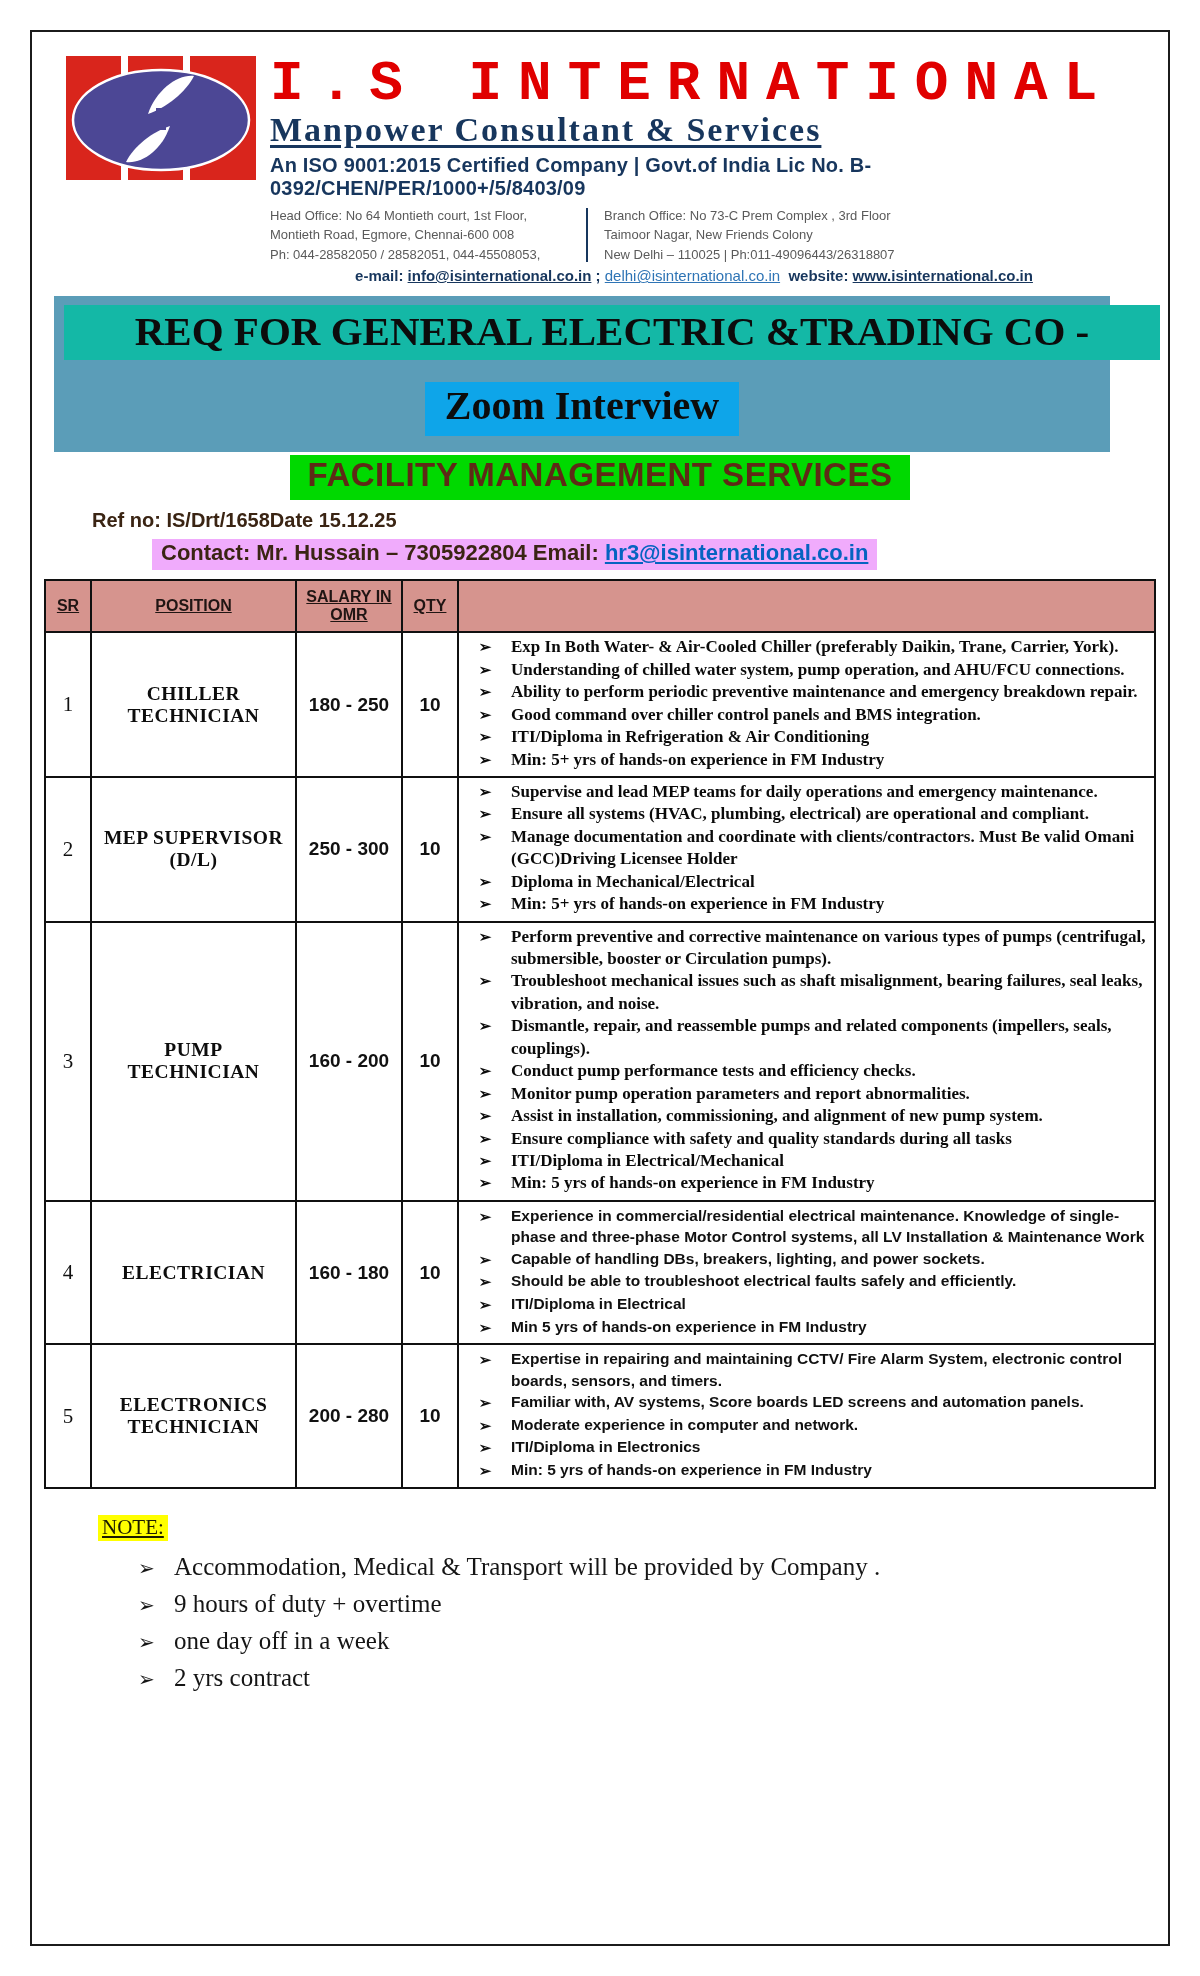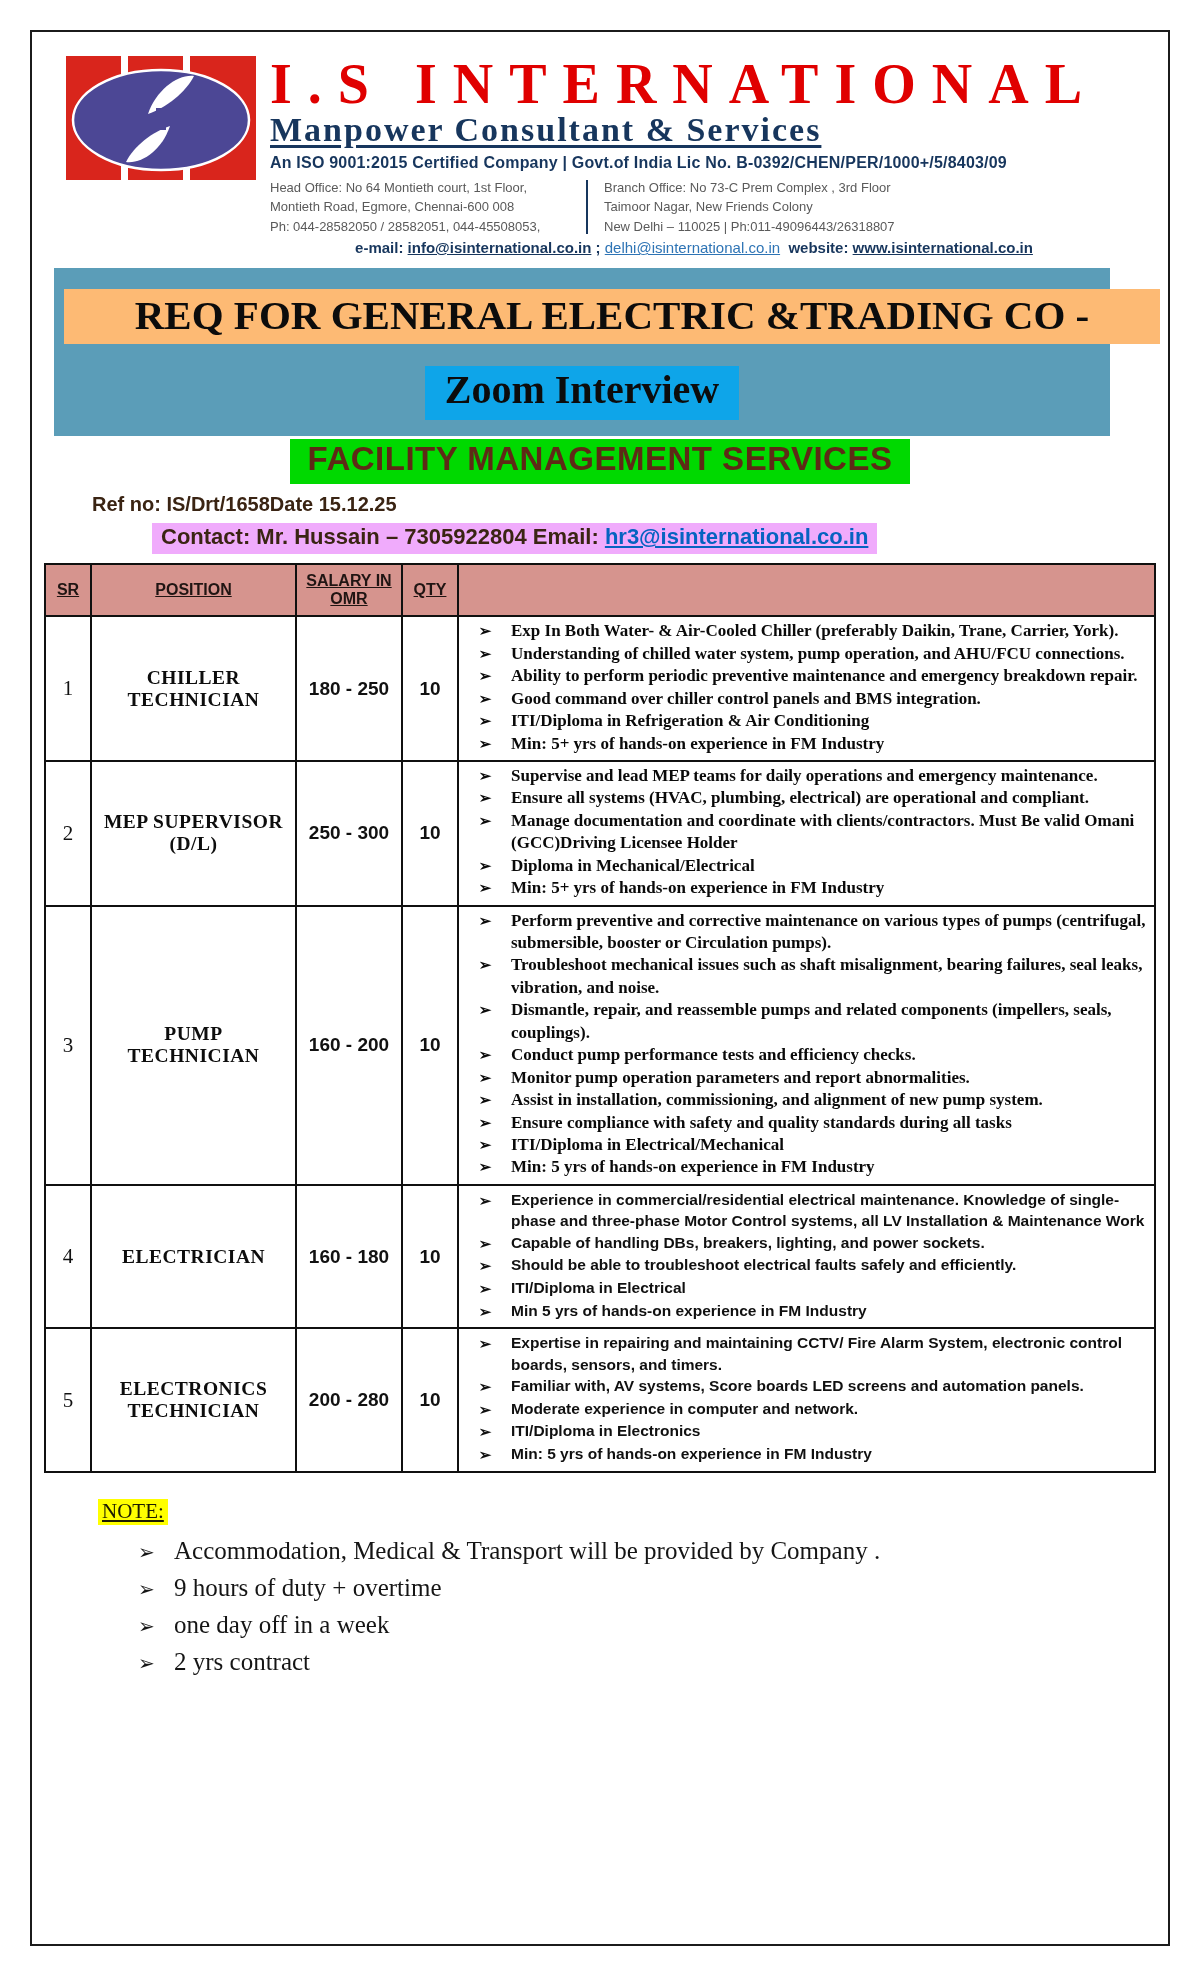--- a/index.html
+++ b/index.html
@@ -3,34 +3,34 @@
 <meta charset="utf-8">
 <style>
   html,body{margin:0;padding:0;background:#fff;}
   body{width:1200px;height:1976px;position:relative;font-family:"Liberation Sans",sans-serif;overflow:hidden;}
   .frame{position:absolute;left:30px;top:30px;width:1140px;height:1916px;border:2px solid #1b1b1b;box-sizing:border-box;background:#fff;overflow:hidden;}
 
   
   .header{display:flex;padding:24px 10px 0 34px;}
   .logo{flex:none;width:190px;height:124px;}
   .hinfo{flex:1;margin-left:14px;min-width:0;}
-  .company-name{color:#e00000;font-family:Liberation Serif, serif;font-weight:bold;font-size:56px;letter-spacing:16px;line-height:1.0;white-space:nowrap;}
+  .company-name{color:#e00000;font-family:Liberation Mono, monospace;font-weight:bold;font-size:56px;letter-spacing:16px;line-height:1.0;white-space:nowrap;}
   .tagline{display:inline-block;color:#17365d;font-family:"Liberation Serif",serif;font-weight:bold;font-size:34px;letter-spacing:2px;text-decoration:underline;text-decoration-thickness:3px;text-underline-offset:4px;line-height:1.05;}
-  .iso{color:#17365d;font-weight:bold;font-size:16px;margin-top:6px;letter-spacing:.2px;}
+  .iso{color:#17365d;font-weight:bold;font-size:20px;margin-top:6px;letter-spacing:.2px;}
   .addresses{display:flex;margin-top:6px;color:#5a5a5a;font-size:13px;line-height:1.5;}
   .addr-left{width:300px;}
   .vdiv{width:2px;background:#17365d;margin:2px 16px;}
   .addr-right{flex:1;}
   .emailline{font-size:15px;margin-top:3px;color:#17365d;font-weight:bold;text-align:center;padding-right:40px;}
   .lnk{text-decoration:underline;color:#17365d;}
   .lnk.lt{color:#2e74b5;font-weight:normal;}
 
   
   .banner{margin:12px 0 0 22px;width:1056px;background:#5b9db8;text-align:center;padding:9px 0 16px;}
-  .b-line1{display:block;margin:12px 10px 0 10px;margin-right:-50px;background:#fdba74;color:#0c0c0c;font-family:"Liberation Serif",serif;font-weight:bold;font-size:41px;line-height:1.15;padding:3px 0 5px;}
+  .b-line1{display:block;margin:0 10px 0 10px;margin-right:-50px;background:#14b8a6;color:#0c0c0c;font-family:"Liberation Serif",serif;font-weight:bold;font-size:41px;line-height:1.15;padding:3px 0 5px;}
   .b-row{margin-top:8px;}
   .b-line2{display:inline-block;background:#00ffff;color:#0c0c0c;font-family:"Liberation Serif",serif;font-weight:bold;font-size:46px;line-height:1.05;padding:0 40px 6px;}
   .b-line3{display:inline-block;background:#0ea5e9;color:#0c0c0c;font-family:"Liberation Serif",serif;font-weight:bold;font-size:40px;line-height:1.1;padding:2px 20px 8px;margin-top:14px;}
   .services{text-align:center;margin-top:3px;}
   .services-bar{display:inline-block;background:#00d900;color:#5e2a16;font-weight:bold;font-size:33px;letter-spacing:.5px;padding:1px 18px 6px;}
 
   
   .meta-row{display:flex;justify-content:flex-start;padding:9px 348px 0 60px;color:#3a2413;font-weight:bold;font-size:20px;}
   .contact-row{margin-top:7px;padding-left:120px;}
   .contact-hl{display:inline-block;background:#f0abfc;font-size:22px;font-weight:bold;color:#3a2413;padding:1px 9px 4px;}

